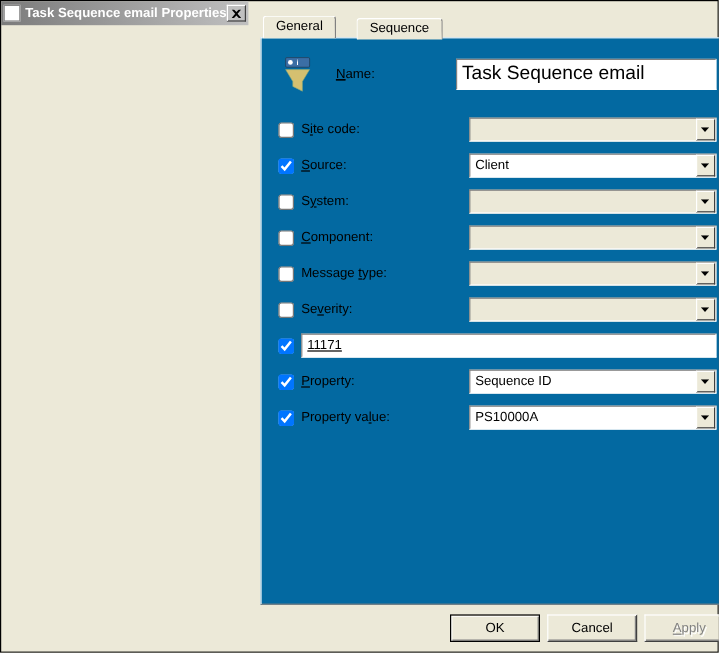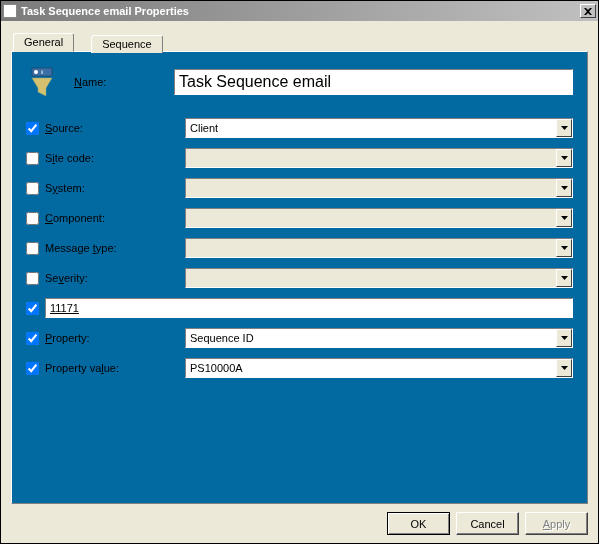--- a/index.html
+++ b/index.html
@@ -10,21 +10,21 @@
     background: #ece9d8;
     color: #000;
   }
   .window {
     width: 599px;
     height: 544px;
     background: #ece9d8;
     border: 1px solid #000;
     box-sizing: border-box;
     display: flex;
-    flex-direction: column;
+    flex-direction: row;
     position: relative;
   }
   .titlebar {
     height: 20px;
     background: linear-gradient(to right, #7b7b7b, #c0c0c0);
     color: #fff;
     display: flex;
     align-items: center;
     padding: 0 2px;
     box-sizing: border-box;
@@ -214,21 +214,21 @@
     background: transparent;
     text-decoration: underline;
   }
   .button-row {
     display: flex;
     justify-content: flex-end;
     padding-top: 8px;
     gap: 6px;
   }
   .btn {
-    width: 63px;
+    width: 75px;
     height: 23px;
     background: #ece9d8;
     border-top: 1px solid #fff;
     border-left: 1px solid #fff;
     border-right: 1px solid #404040;
     border-bottom: 1px solid #404040;
     box-shadow: inset -1px -1px 0 #808080, inset 1px 1px 0 #ece9d8;
     font-family: Tahoma, Arial, sans-serif;
     font-size: 11px;
     cursor: pointer;
@@ -284,36 +284,36 @@
           <path d="M6 12 L26 12 L20 22 L20 30 L12 26 L12 22 Z" fill="#d5c070" stroke="#8a7" stroke-width="0.5"></path>
         </svg>
         <div class="name-label">
           <span><span class="underline-char">N</span>ame:</span>
         </div>
         <input class="name-input" type="text" value="Task Sequence email" style="">
       </div>
 
       <div id="rows-container">
           <div class="form-row">
+            <input type="checkbox" class="chk" style="">
+            <div class="lbl">S<span class="underline-char">i</span>te code:</div>
+            <div class="select-wrap disabled">
+              <div class="sel-text"></div>
+              <div class="sel-btn">
+                <svg width="7" height="4" viewBox="0 0 7 4">
+                  <path d="M0 0 L7 0 L3.5 4 Z" fill="#000"></path>
+                </svg>
+              </div>
+            </div>
+          </div>
+          <div class="form-row">
             <input type="checkbox" class="chk" checked="" style="">
             <div class="lbl"><span class="underline-char">S</span>ource:</div>
             <div class="select-wrap">
               <div class="sel-text">Client</div>
-              <div class="sel-btn">
-                <svg width="7" height="4" viewBox="0 0 7 4">
-                  <path d="M0 0 L7 0 L3.5 4 Z" fill="#000"></path>
-                </svg>
-              </div>
-            </div>
-          </div>
-          <div class="form-row">
-            <input type="checkbox" class="chk" style="">
-            <div class="lbl">S<span class="underline-char">i</span>te code:</div>
-            <div class="select-wrap disabled">
-              <div class="sel-text"></div>
               <div class="sel-btn">
                 <svg width="7" height="4" viewBox="0 0 7 4">
                   <path d="M0 0 L7 0 L3.5 4 Z" fill="#000"></path>
                 </svg>
               </div>
             </div>
           </div>
           <div class="form-row">
             <input type="checkbox" class="chk" style="">
             <div class="lbl">S<span class="underline-char">y</span>stem:</div>

